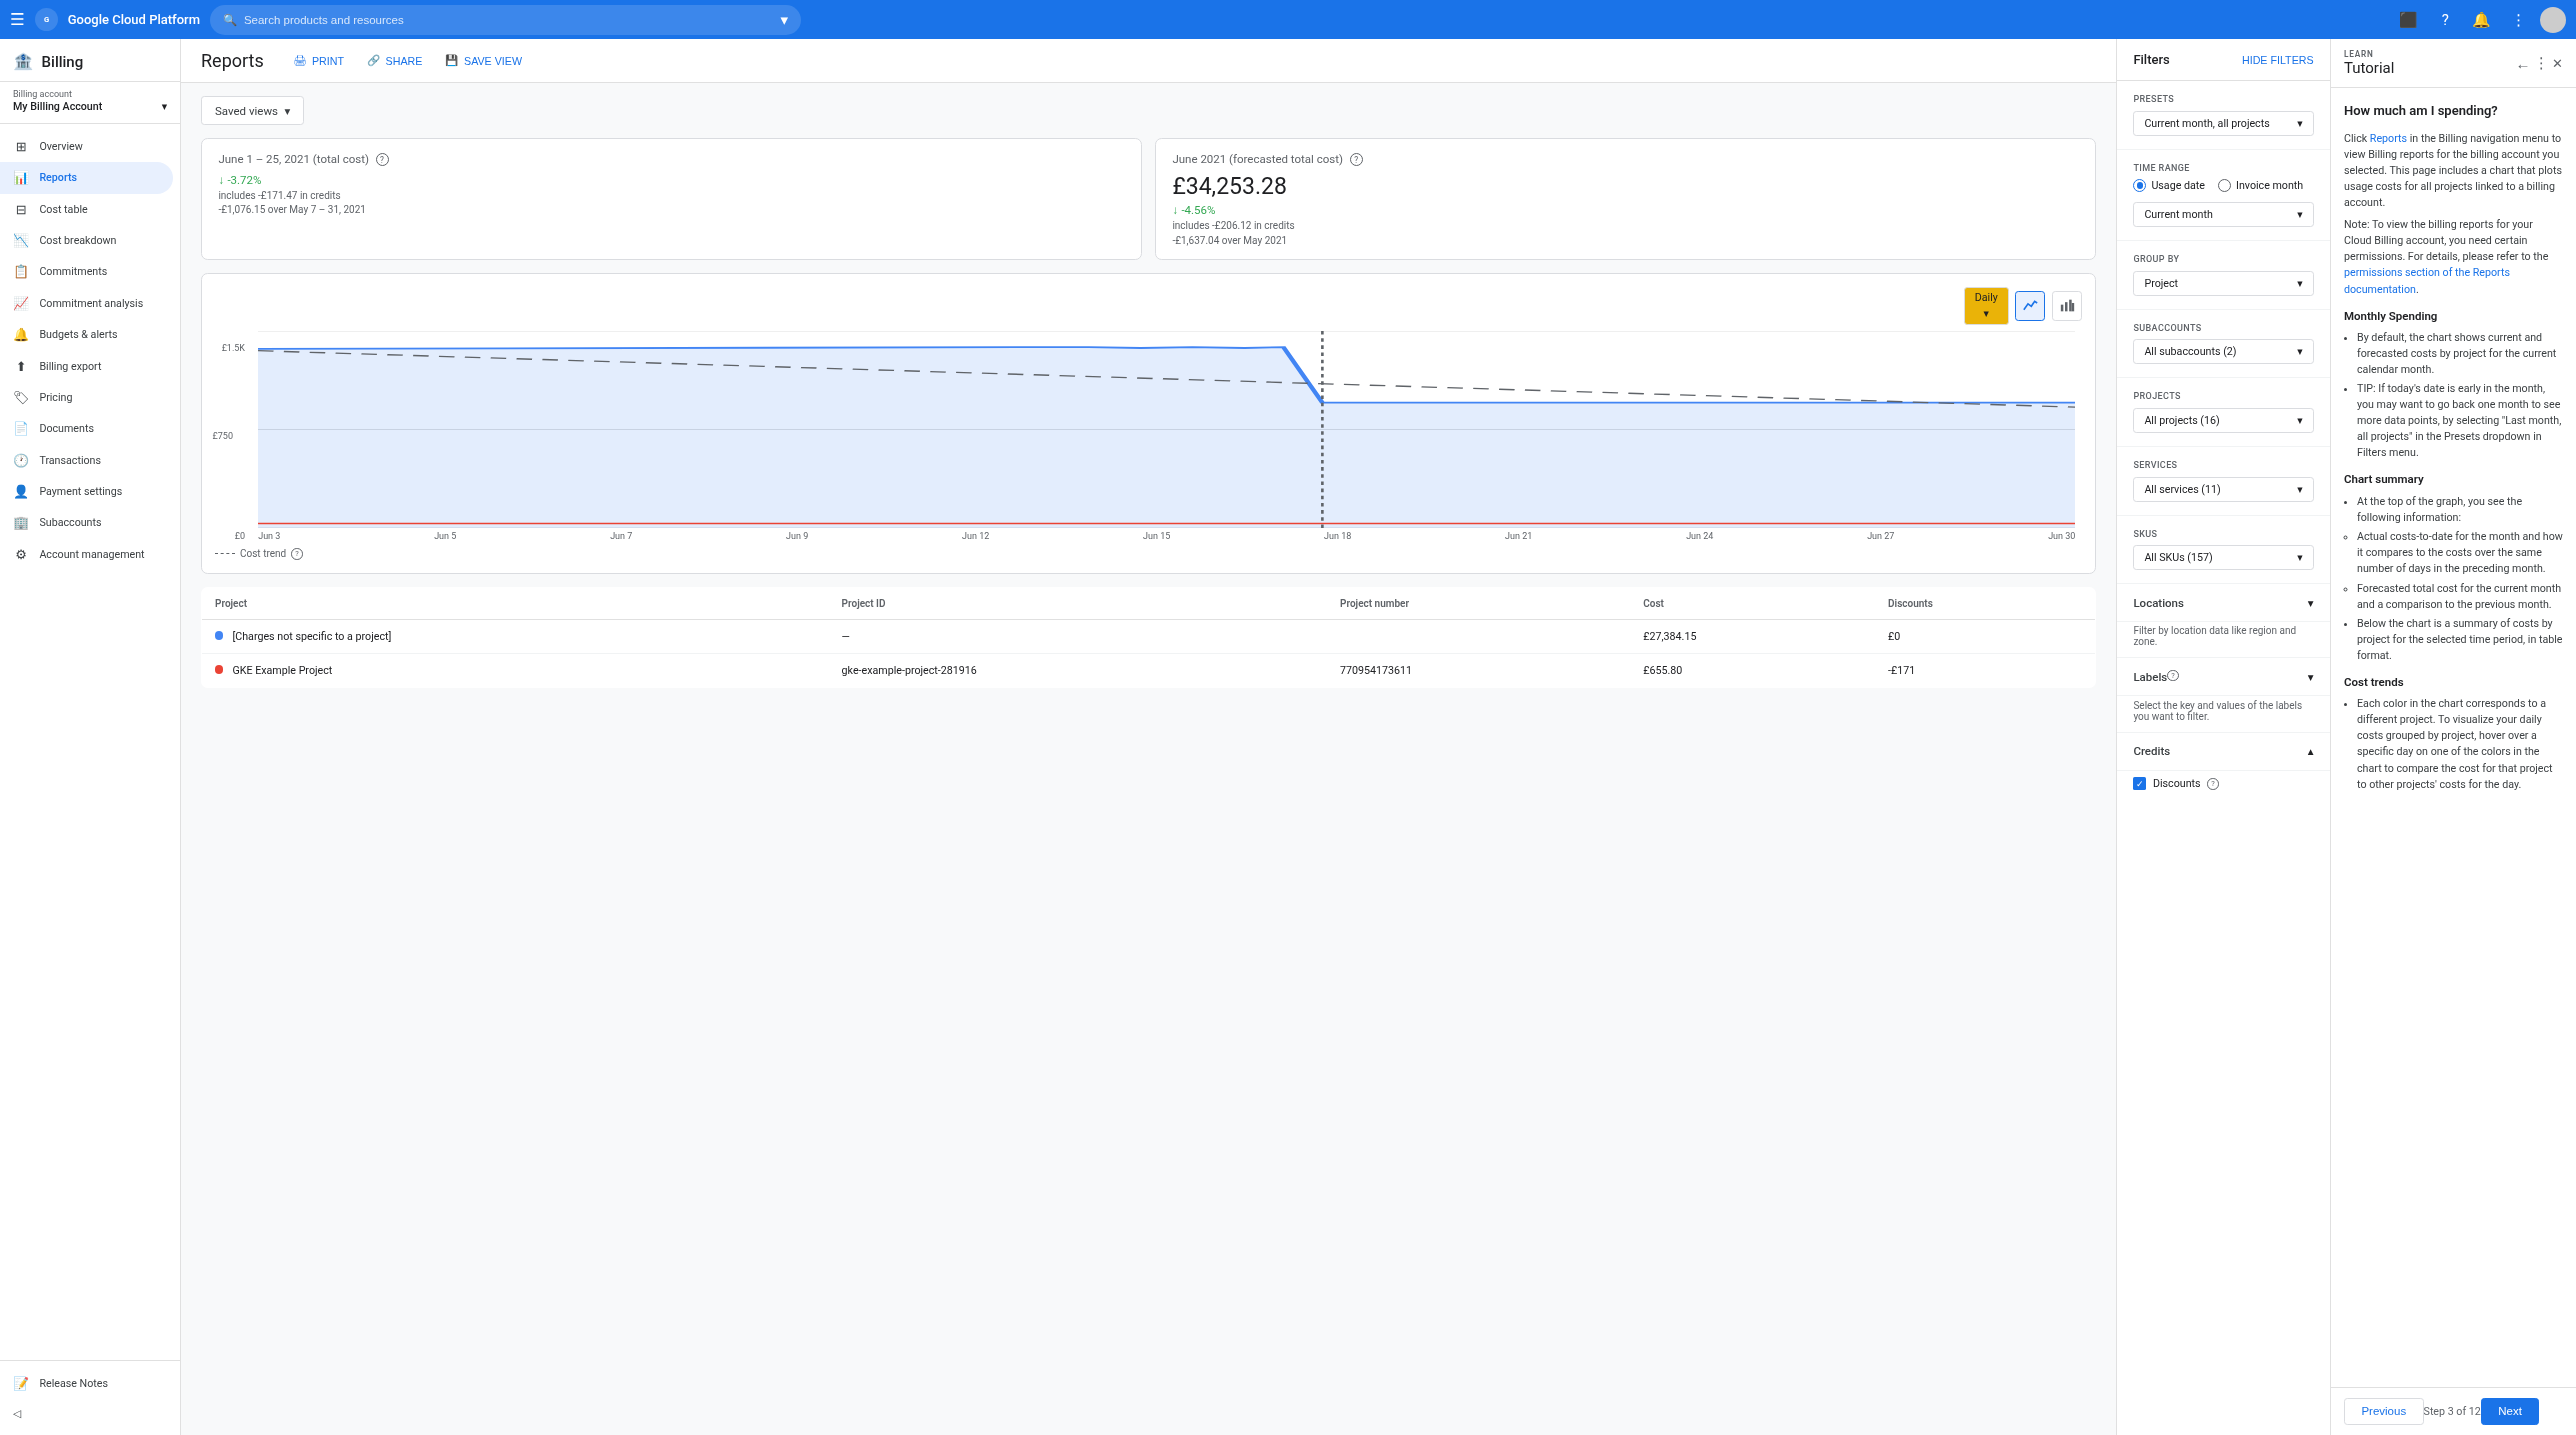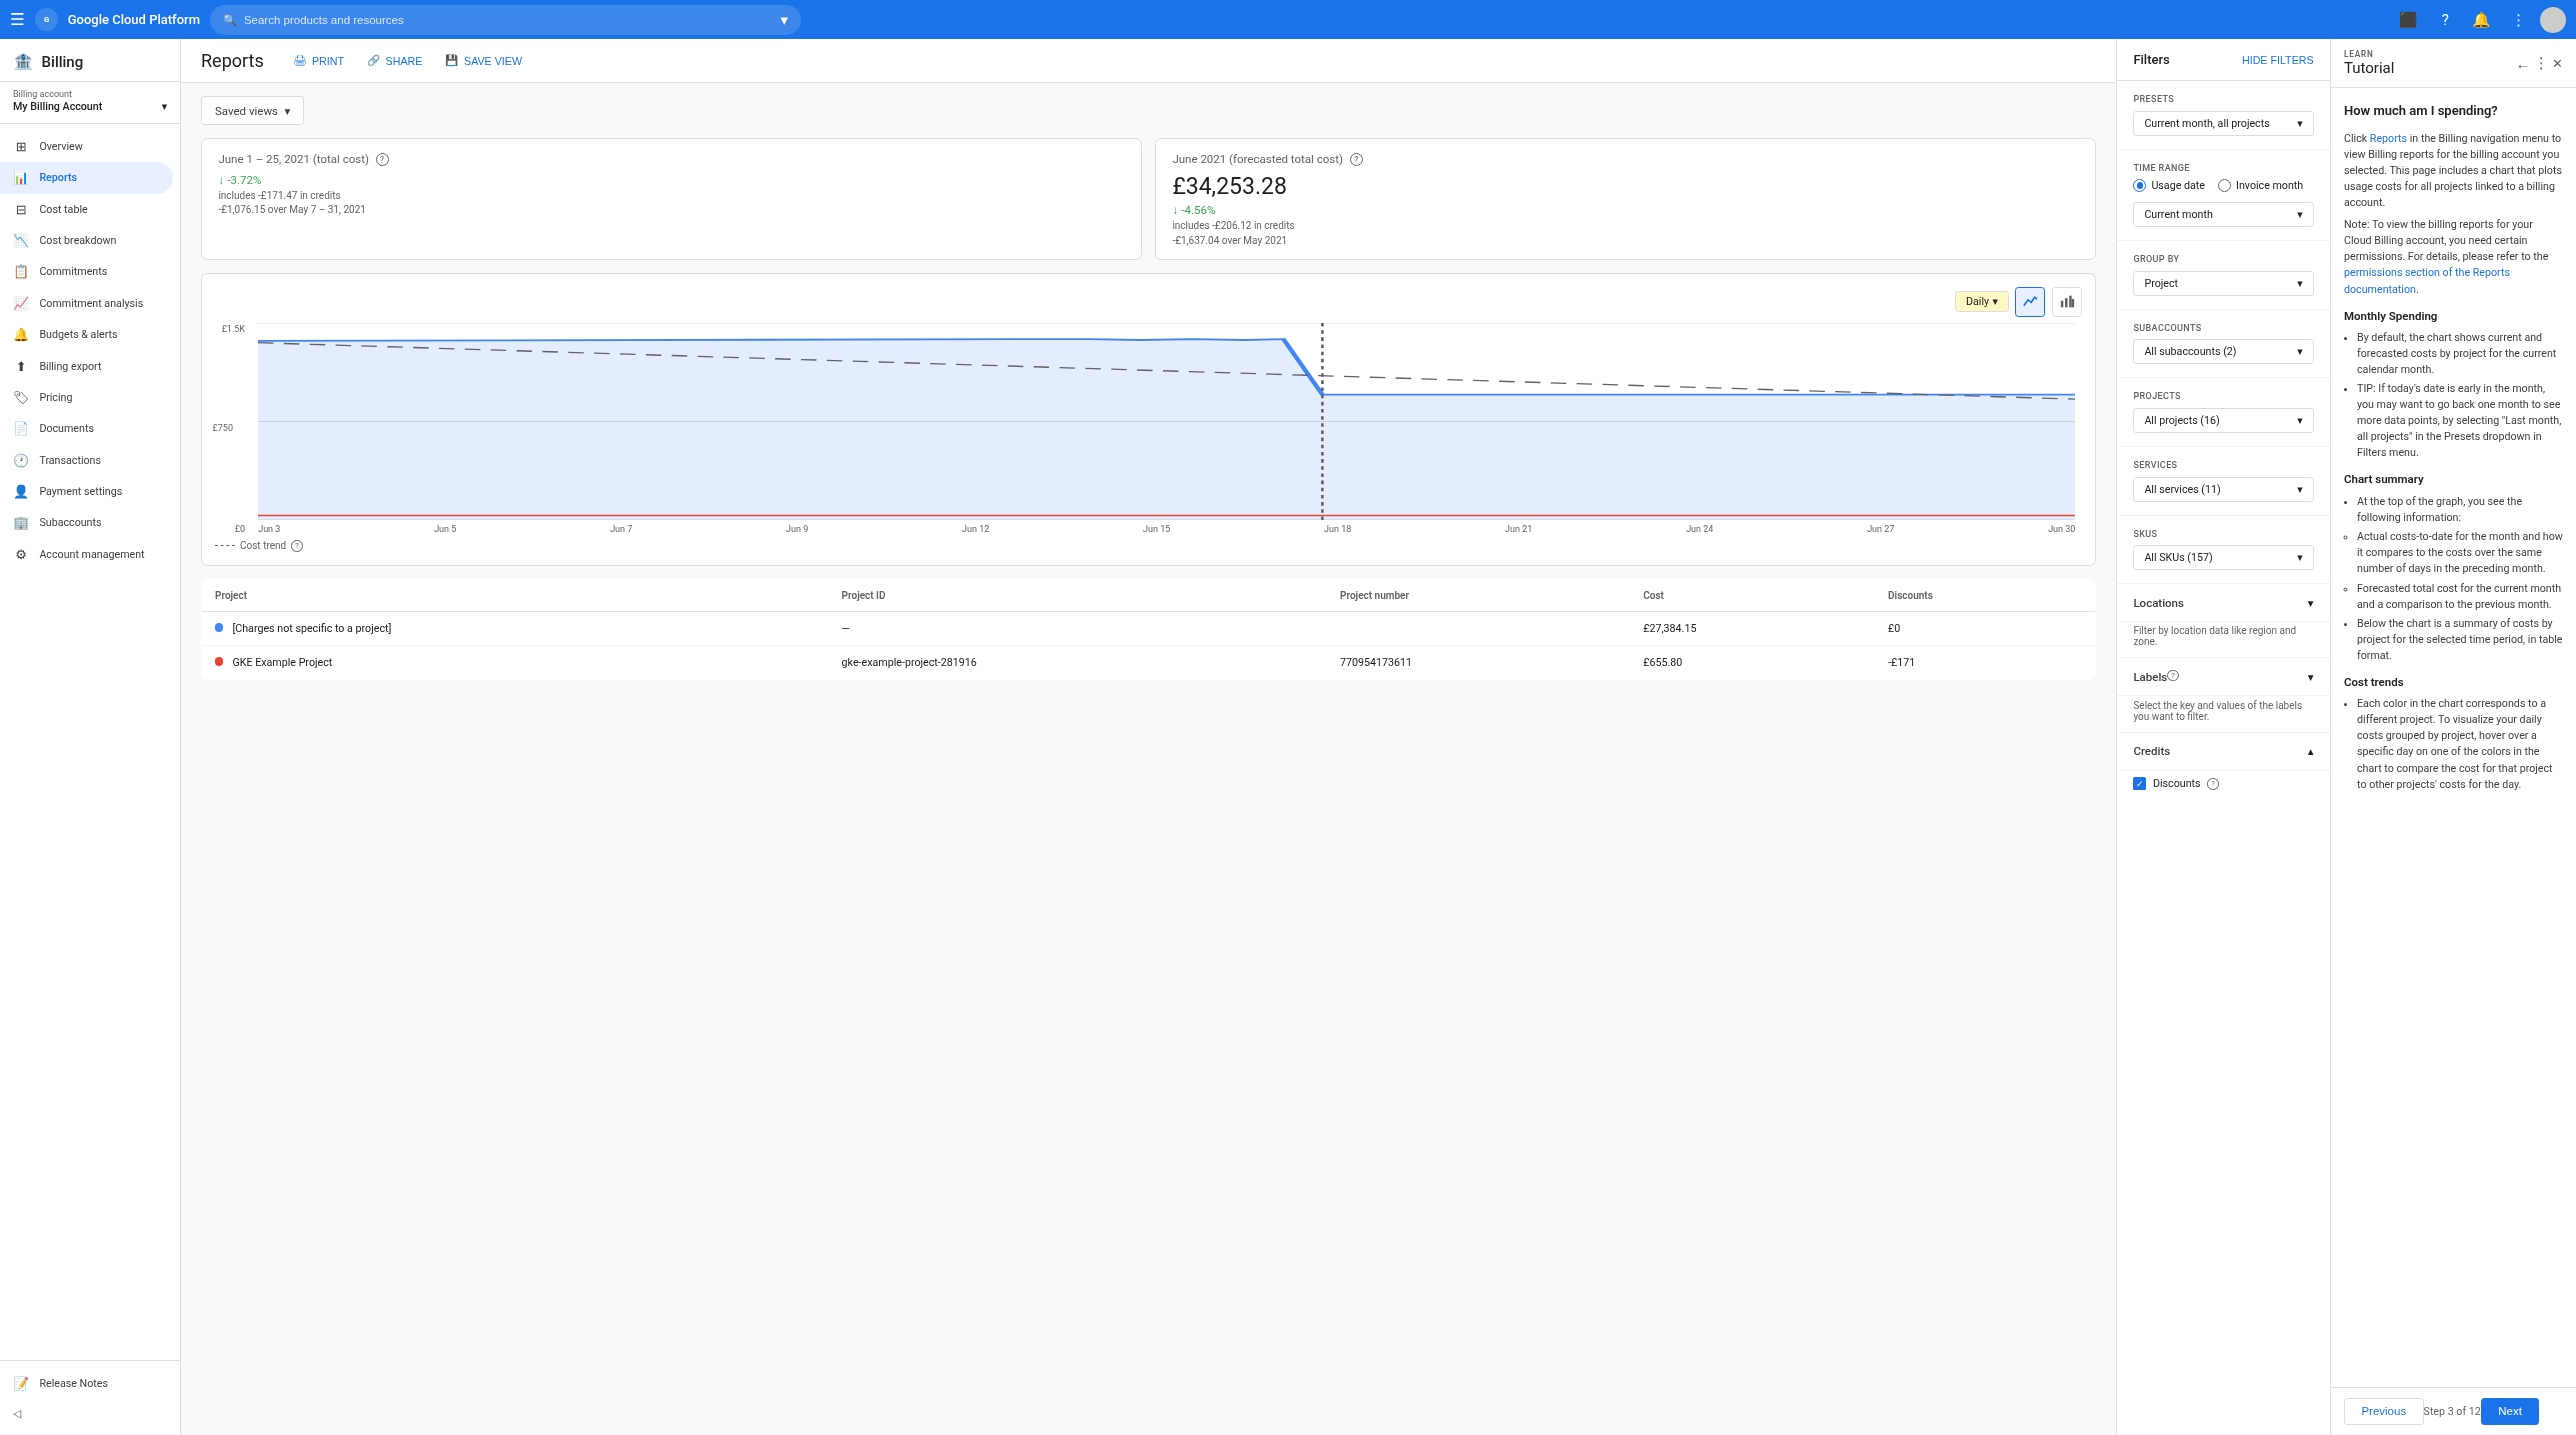--- a/index.html
+++ b/index.html
@@ -219,26 +219,27 @@
       display: flex;
       justify-content: flex-end;
       align-items: center;
       gap: 6.6px;
       margin-bottom: 6.6px;
     }
     .chart-type-btn {
       padding: 3.3px 10px;
       border: 0.8px solid #dadce0;
       border-radius: 3.3px;
-      background: #fef9c3;
+      background: #eab308;
       cursor: pointer;
       display: flex;
       align-items: center;
       gap: 3.3px;
       font-size: 10.7px;
+      flex-direction: column;
     }
     .chart-icon-btn {
       width: 30px;
       height: 30px;
       border: 0.8px solid #dadce0;
       border-radius: 3.3px;
       background: white;
       cursor: pointer;
       display: flex;
       align-items: center;
@@ -605,21 +606,21 @@
                 <rect x="1" y="8" width="3" height="8" fill="#5f6368"></rect>
                 <rect x="6" y="5" width="3" height="11" fill="#5f6368"></rect>
                 <rect x="11" y="2" width="3" height="14" fill="#5f6368"></rect>
                 <rect x="14" y="6" width="3" height="10" fill="#5f6368"></rect>
               </svg>
             </div>
           </div>
 
           <div style="display:flex; gap:6.6px;">
             <div style="width:30px; position:relative; flex-shrink:0;">
-              <span style="position:absolute; top:1px; right:0; font-size:9px; color:#5f6368;">£1.5K</span>
+              <span style="position:absolute; top:12px; right:0; font-size:9px; color:#5f6368;">£1.5K</span>
               <span style="position:absolute; top:50%; right:12px; transform:translateY(-50%); font-size:9px; color:#5f6368;">£750</span>
               <span style="position:absolute; bottom:0; right:0; font-size:9px; color:#5f6368;">£0</span>
             </div>
             <div style="flex:1;">
               <div class="chart-wrapper">
                 <svg class="chart-svg" viewBox="0 0 700 220" preserveAspectRatio="none">
 
                   <line x1="0" y1="0" x2="700" y2="0" stroke="#e0e0e0" stroke-width="1"></line>
                   <line x1="0" y1="110" x2="700" y2="110" stroke="#e0e0e0" stroke-width="1"></line>
                   <line x1="0" y1="220" x2="700" y2="220" stroke="#e0e0e0" stroke-width="1"></line>

